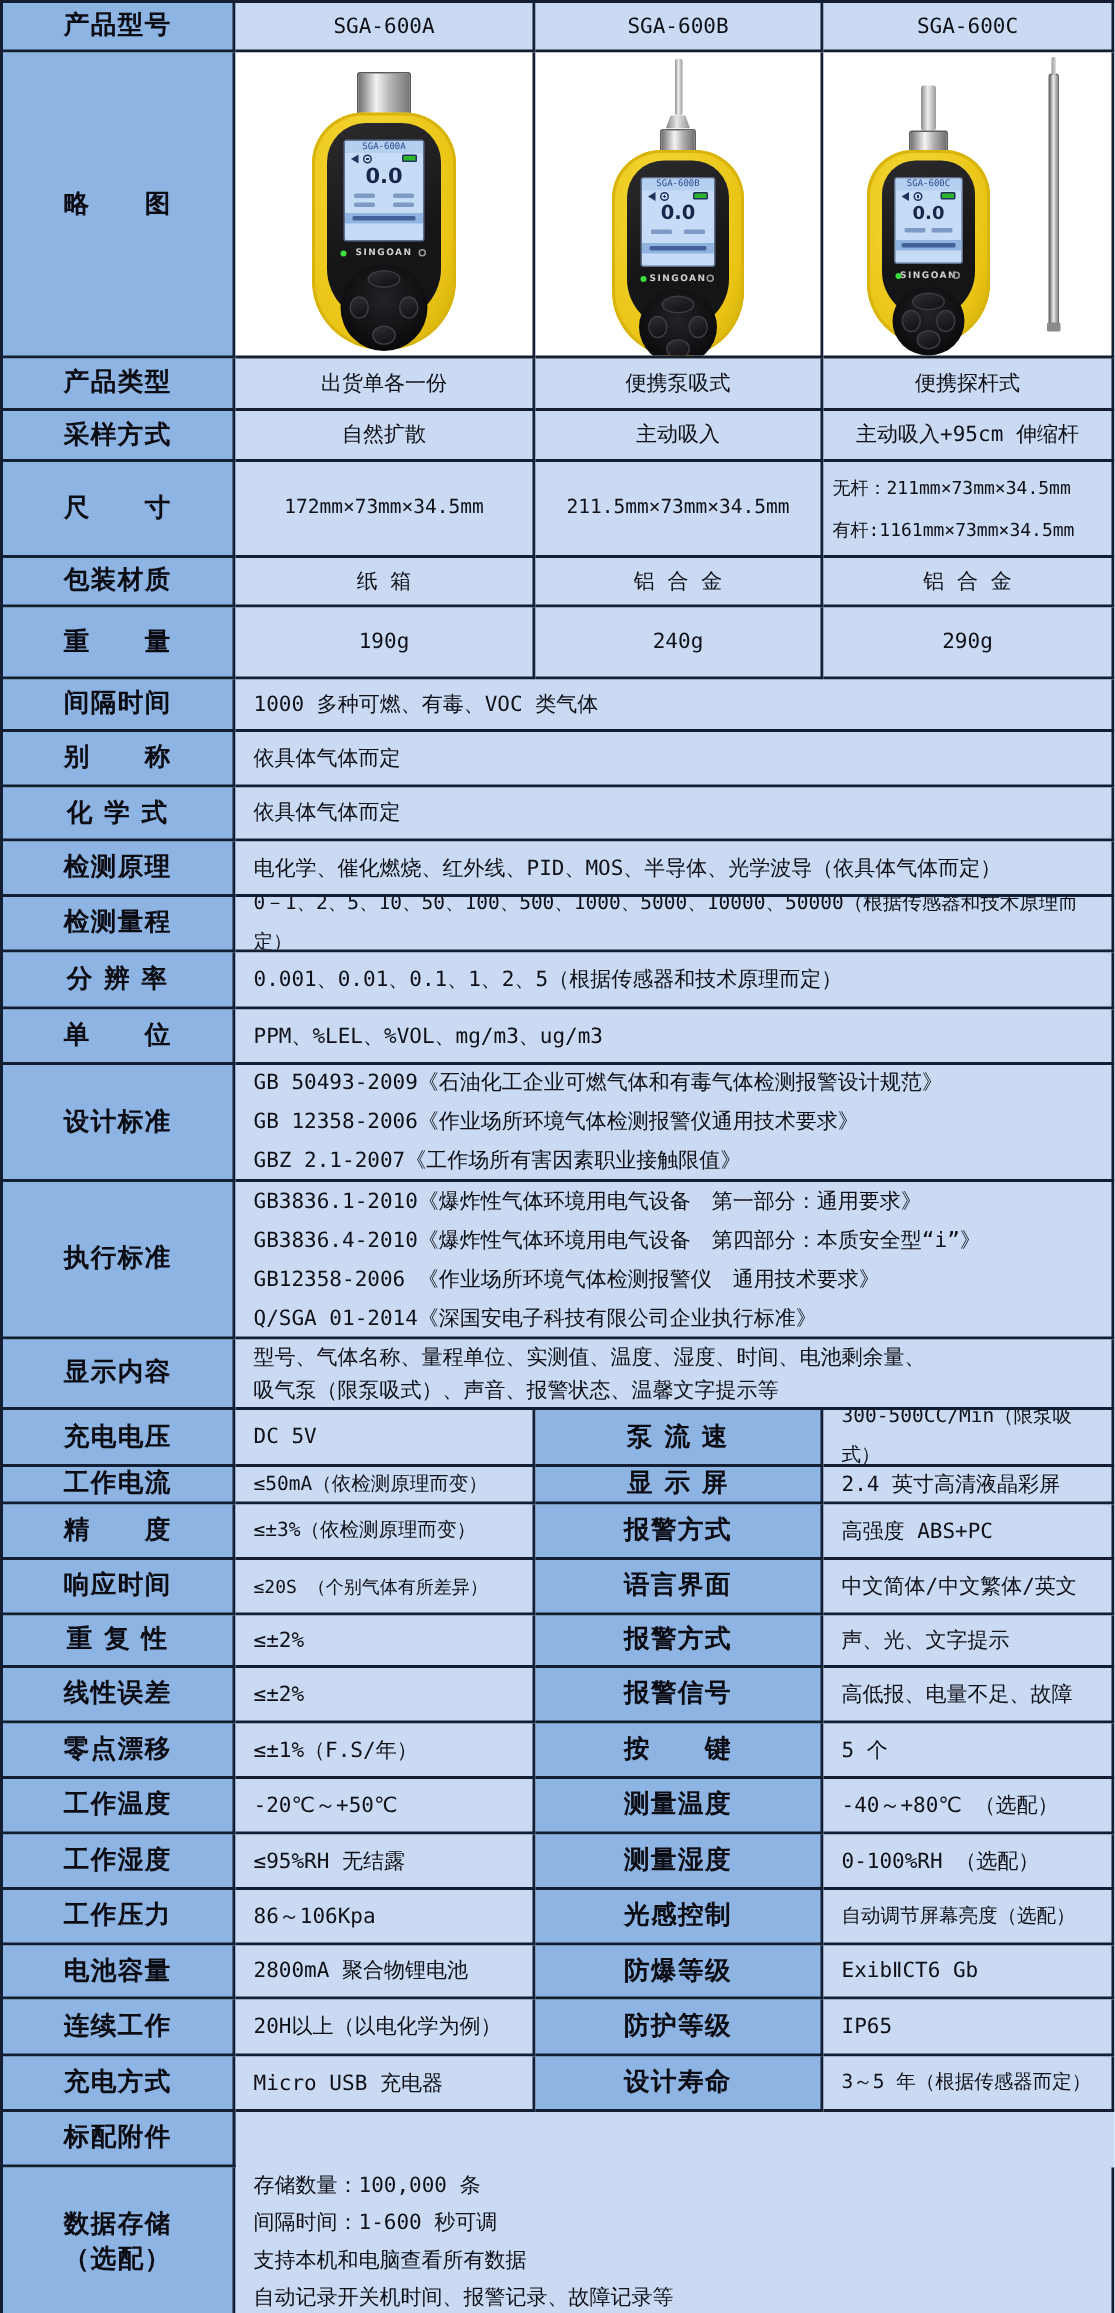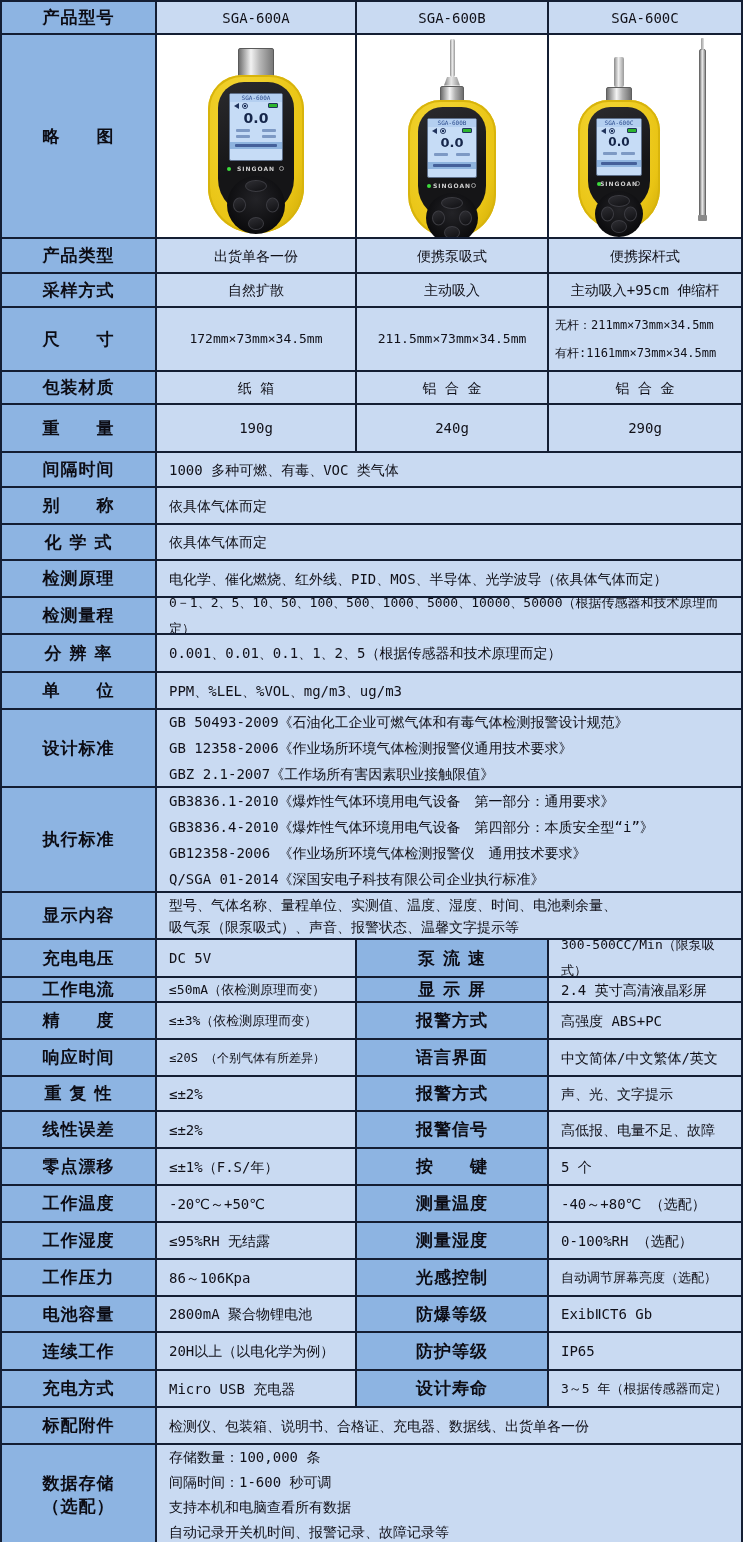--- a/index.html
+++ b/index.html
@@ -361,21 +361,20 @@
   </div>
   <div class="r" style="height:37px">
     <div class="c w-lab lab">充电方式</div>
     <div class="c w-a val vl">Micro USB 充电器</div>
     <div class="c w-mlab lab">设计寿命</div>
     <div class="c w-c val vl" style="font-size:13px">3～5 年（根据传感器而定）</div>
   </div>
 
   <div class="r" style="height:37px">
     <div class="c w-lab lab">标配附件</div>
-    <div class="c w-full val vl">检测仪、包装箱、说明书、合格证、充电器、数据线、出货单各一份</div>
   </div>
   <div class="r" style="height:102px">
     <div class="c w-lab lab">数据存储
 （选配）</div>
     <div class="c w-full val vl lh25">存储数量：100,000 条
 间隔时间：1-600 秒可调
 支持本机和电脑查看所有数据
 自动记录开关机时间、报警记录、故障记录等</div>
   </div>
 

